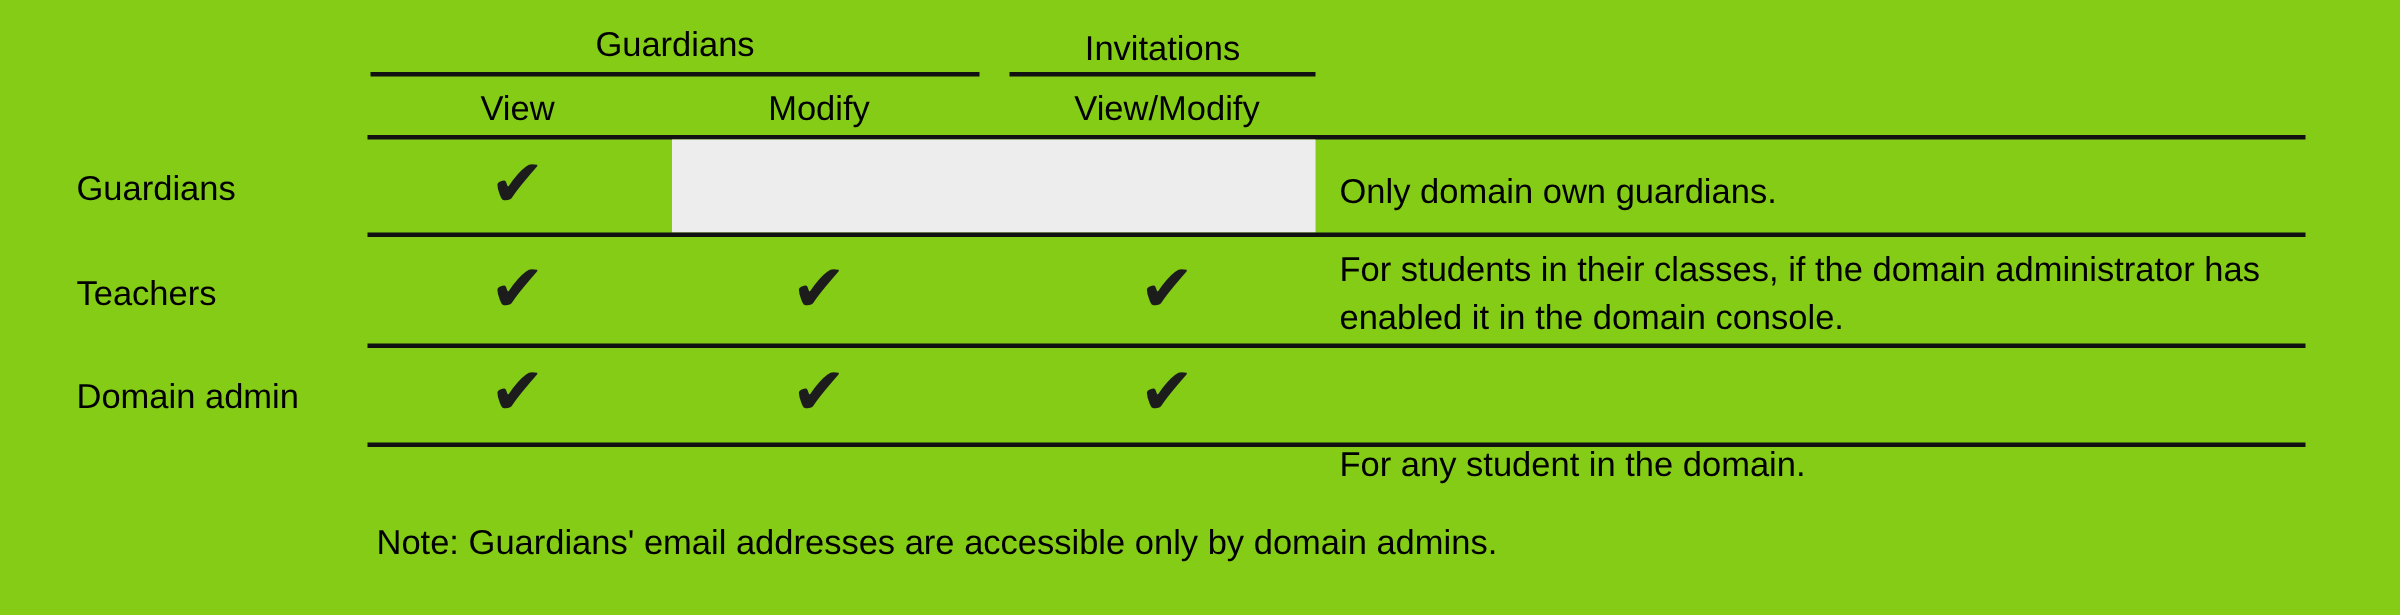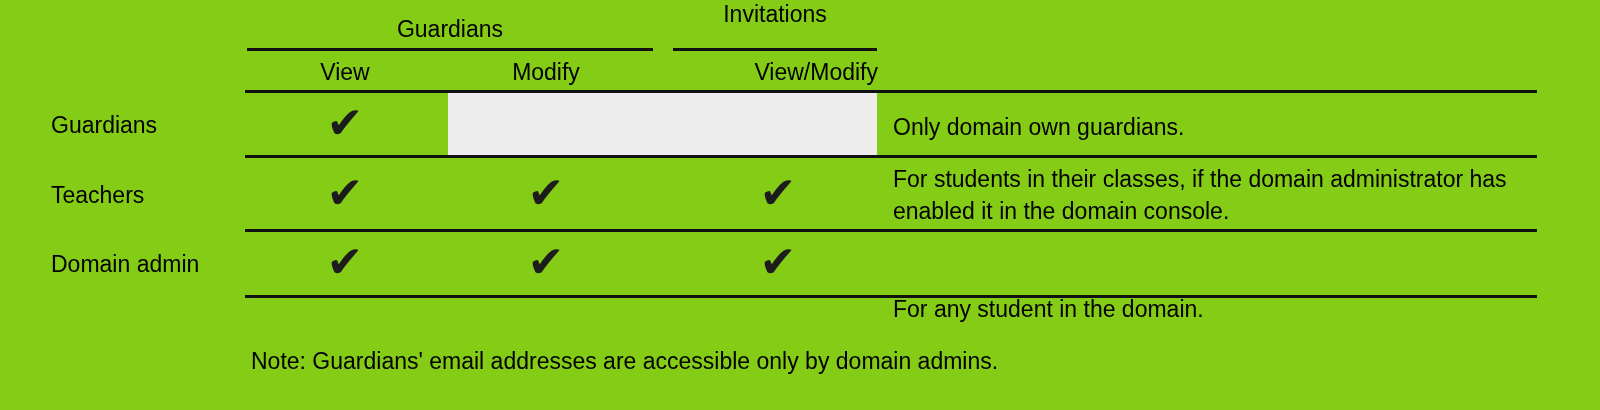--- a/index.html
+++ b/index.html
@@ -51,28 +51,28 @@
     line-height: 32px;
     color: #000000;
   }
 </style>
 </head>
 <body>
 
 <div class="page">
 
   <div class="abs txt center" style="left:247px; top:15px; width:406px;">Guardians</div>
-  <div class="abs txt center" style="left:673px; top:0; width:204px;">Invitations</div>
+  <div class="abs txt center" style="left:673px; top:18px; width:204px;">Invitations</div>
 
   <div class="rule" style="left:247px; top:48px; width:406px;"></div>
   <div class="rule" style="left:673px; top:48px; width:204px;"></div>
 
   <div class="abs txt center" style="left:247px; top:58px; width:196px;">View</div>
   <div class="abs txt center" style="left:446px; top:58px; width:200px;">Modify</div>
-  <div class="abs txt center" style="left:678px; top:58px; width:200px;text-align:right;">View/Modify</div>
+  <div class="abs txt center" style="left:678px; top:58px; width:200px;">View/Modify</div>
 
   <div class="rule" style="left:245px; top:90px; width:1292px;"></div>
 
   <div class="shaded" style="left:448px; top:93px; width:429px; height:62px;"></div>
   <div class="abs txt" style="left:51px; top:111px;">Guardians</div>
   <div class="check" style="left:305px; top:100px;">✔</div>
   <div class="note" style="top:111px;">Only domain own guardians.</div>
   <div class="rule" style="left:245px; top:155px; width:1292px;"></div>
 
   <div class="abs txt" style="left:51px; top:181px;">Teachers</div>

